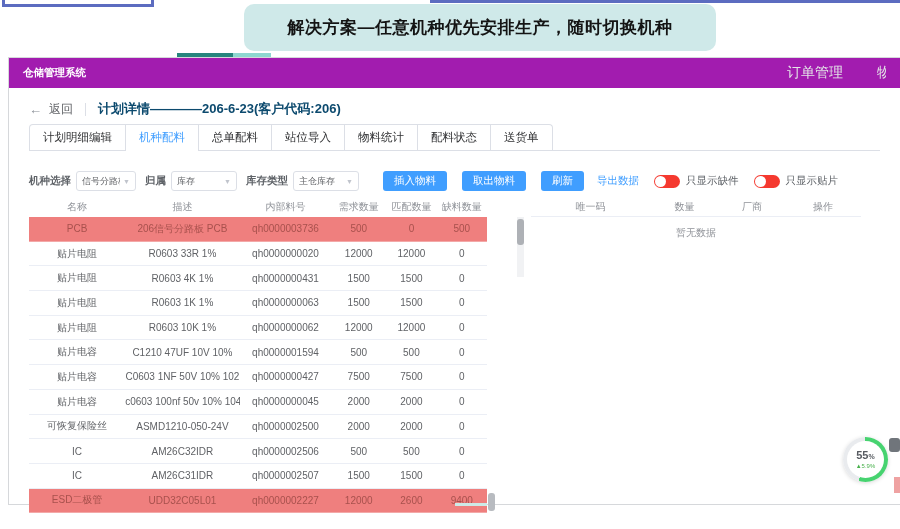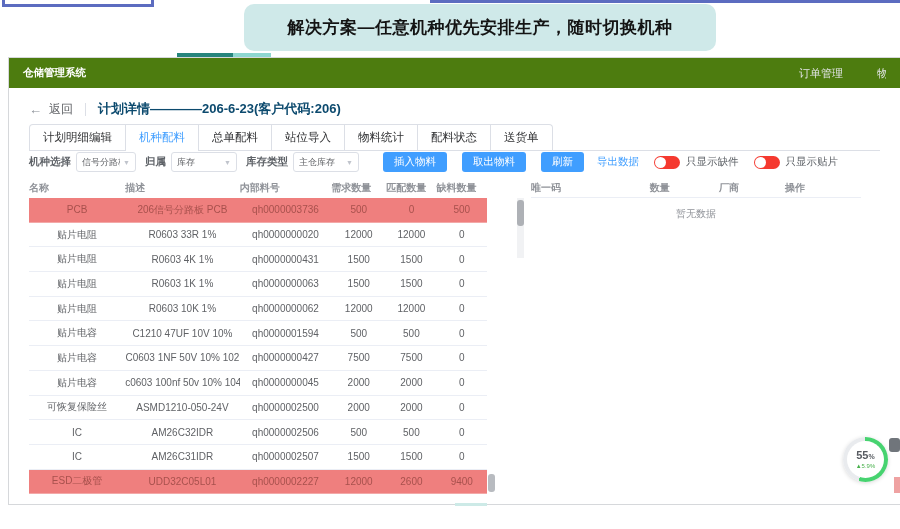--- a/index.html
+++ b/index.html
@@ -18,59 +18,59 @@
     font-size:17px; font-weight:bold; color:#141414; letter-spacing:.5px;
   }
   .dash-dark  { position:absolute; left:177px; top:53px; width:56px; height:4px; background:#27857d; }
   .dash-light { position:absolute; left:233px; top:53px; width:38px; height:4px; background:#8ed7d0; }
   .teal-bottom{ position:absolute; left:455px; top:503px; width:32px; height:3px; background:#cdeae7; }
   .gray-box   { position:absolute; left:889px; top:438px; width:11px; height:14px; background:#70757b; border-radius:3px; }
   .pink-box   { position:absolute; left:894px; top:477px; width:6px; height:16px; background:#efa2a2; }
 
   
   .window { position:absolute; left:8px; top:57px; width:892px; height:448px; background:#fff; border:1px solid #d6d8db; border-right:none; }
-  .app-header { height:30px; background:#4d7c0f; display:flex; align-items:center; padding:0 14px; }
+  .app-header { height:30px; background:#a21caf; display:flex; align-items:center; padding:0 14px; }
   .app-title { color:#fff; font-size:10.5px; font-weight:bold; }
   .app-nav { margin-left:auto; display:flex; gap:34px; align-items:center; }
-  .nav-item { color:#e3e5e7; font-size:11px; cursor:pointer; white-space:nowrap; }
+  .nav-item { color:#e3e5e7; font-size:14px; cursor:pointer; white-space:nowrap; }
   .nav-partial { width:9px; overflow:hidden; }
   .app-body { padding:8px 20px 0; }
 
   .crumb-row { display:flex; align-items:center; height:26px; gap:7px; }
   .back-arrow { color:#8a8f97; font-size:13px; }
   .back-label { color:#606266; font-size:12px; cursor:pointer; }
   .crumb-div { width:1px; height:13px; background:#dcdfe6; margin:0 5px; }
   .crumb-title { color:#0c4a6e; font-size:13px; font-weight:bold; }
 
   .tabs { display:flex; border-bottom:1px solid #dcdfe6; margin-top:2px; }
   .tab { height:26px; line-height:24px; padding:0 13px; font-size:11.5px; color:#303133;
          border:1px solid #dcdfe6; border-bottom:none; margin-left:-1px; background:#fff; cursor:pointer; white-space:nowrap; }
   .tab:first-child { margin-left:0; border-top-left-radius:4px; }
   .tab:last-child  { border-top-right-radius:4px; }
   .tab.active { color:#409eff; position:relative; }
   .tab.active::after { content:""; position:absolute; left:0; right:0; bottom:-1px; height:1px; background:#fff; }
 
-  .filter-row { display:flex; align-items:center; margin-top:0; height:22px; font-size:10.5px; color:#5f6368; }
+  .filter-row { display:flex; align-items:center; margin-top:19px; height:22px; font-size:10.5px; color:#5f6368; }
   .f-label { margin-right:5px; white-space:nowrap; font-weight:bold; }
   .select { height:20px; border:1px solid #dcdfe6; border-radius:3px; background:#fff;
             display:flex; align-items:center; justify-content:space-between; padding:0 5px; margin-right:9px; cursor:pointer; }
   .select .val { font-size:9px; color:#606266; white-space:nowrap; overflow:hidden; }
   .caret { font-size:7px; color:#c0c4cc; margin-left:3px; }
   .sel-machine { width:60px; } .sel-belong { width:66px; } .sel-stock { width:66px; }
   .btn { background:#409eff; color:#fff; font-size:10.5px; height:20px; padding:0 11px; border-radius:3px;
          display:flex; align-items:center; margin-left:15px; cursor:pointer; white-space:nowrap; border:none; }
   .link { color:#409eff; font-size:10.5px; margin-left:13px; cursor:pointer; white-space:nowrap; }
   .switch { width:26px; height:13px; border-radius:7px; background:#f5392f; position:relative; margin-left:15px; cursor:pointer; flex:none; }
   .switch .knob { position:absolute; left:1px; top:1px; width:11px; height:11px; border-radius:50%; background:#fff; }
   .sw-label { margin-left:6px; white-space:nowrap; }
 
   .tables-wrap { display:flex; margin-top:5px; }
   .left-table { width:458px; }
   .t-head { display:grid; grid-template-columns:21% 25% 20% 12% 11% 11%; height:20px; align-items:center; }
-  .th { font-size:10px; color:#909399; font-weight:bold; white-space:nowrap; }
+  .th { font-size:10px; color:#909399; font-weight:normal; text-align:center; white-space:nowrap; }
   .t-row { display:grid; grid-template-columns:21% 25% 20% 12% 11% 11%; height:24.7px; align-items:center;
            border-bottom:1px solid #ebeef5; cursor:pointer; }
   .t-row .c { font-size:10px; color:#606266; text-align:center; white-space:nowrap; overflow:hidden; }
   .t-row.row-danger { background:#ef7f7e; border-bottom-color:#f3a9a8; }
   .t-row.row-danger .c { color:#a8514d; }
 
   .mid { width:44px; position:relative; flex:none; }
   .sb-track-b { position:absolute; left:30px; top:20px; width:7px; height:60px; background:#f1f2f4; }
   .sb-thumb-b { position:absolute; left:30px; top:22px; width:7px; height:26px; background:#aeb1b6; border-radius:3px; }
   .sb-thumb-a { position:absolute; left:1px;  top:296px; width:7px; height:18px; background:#b8bbc0; border-radius:3px; }

